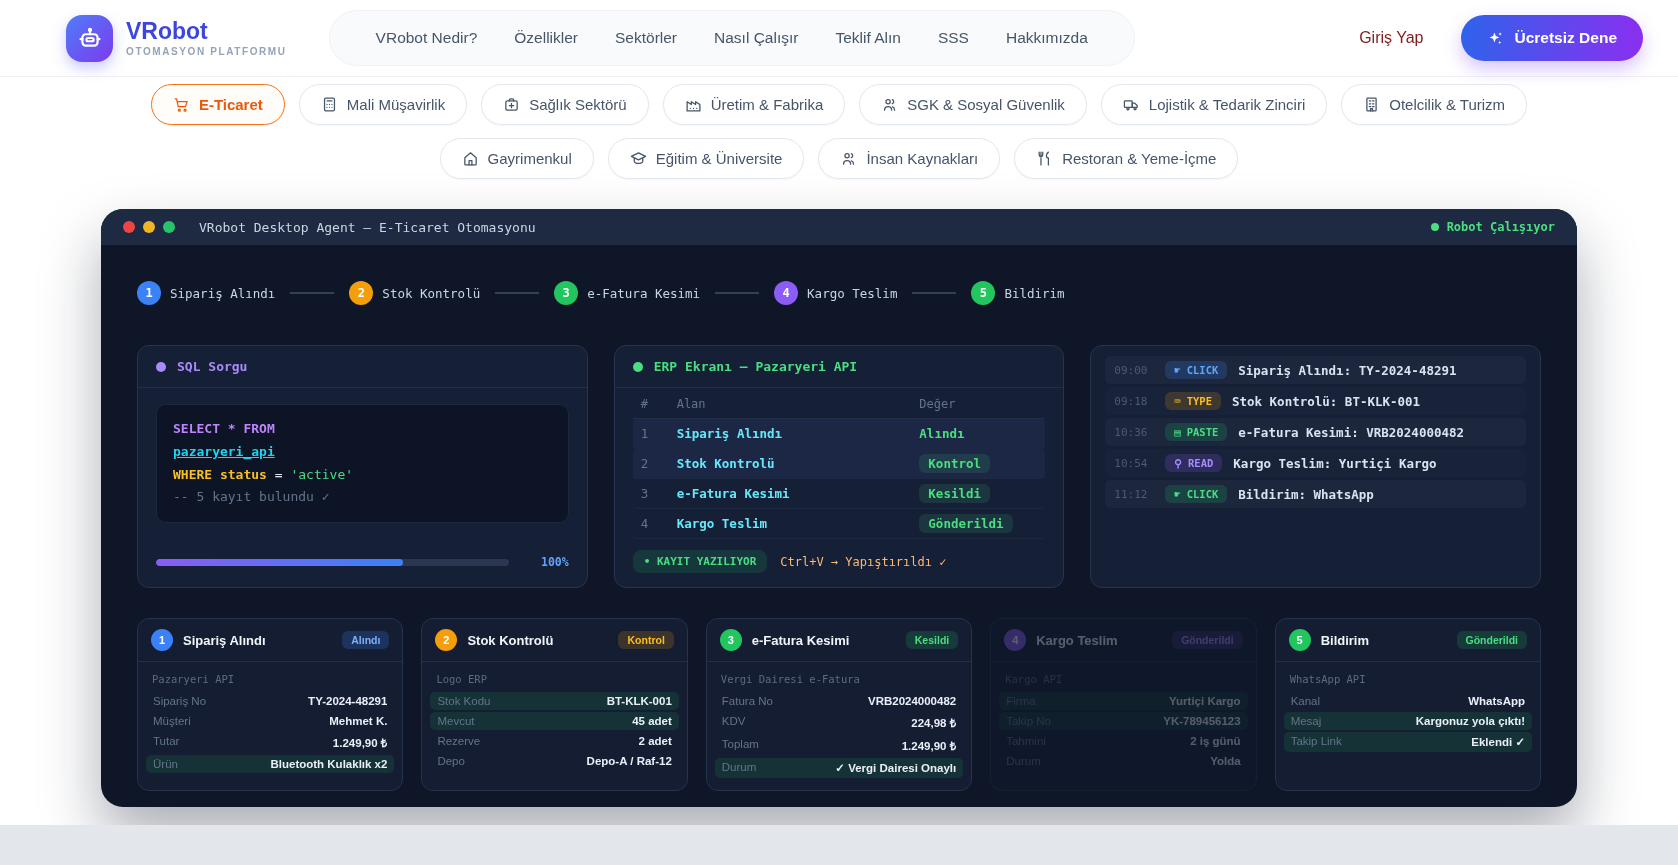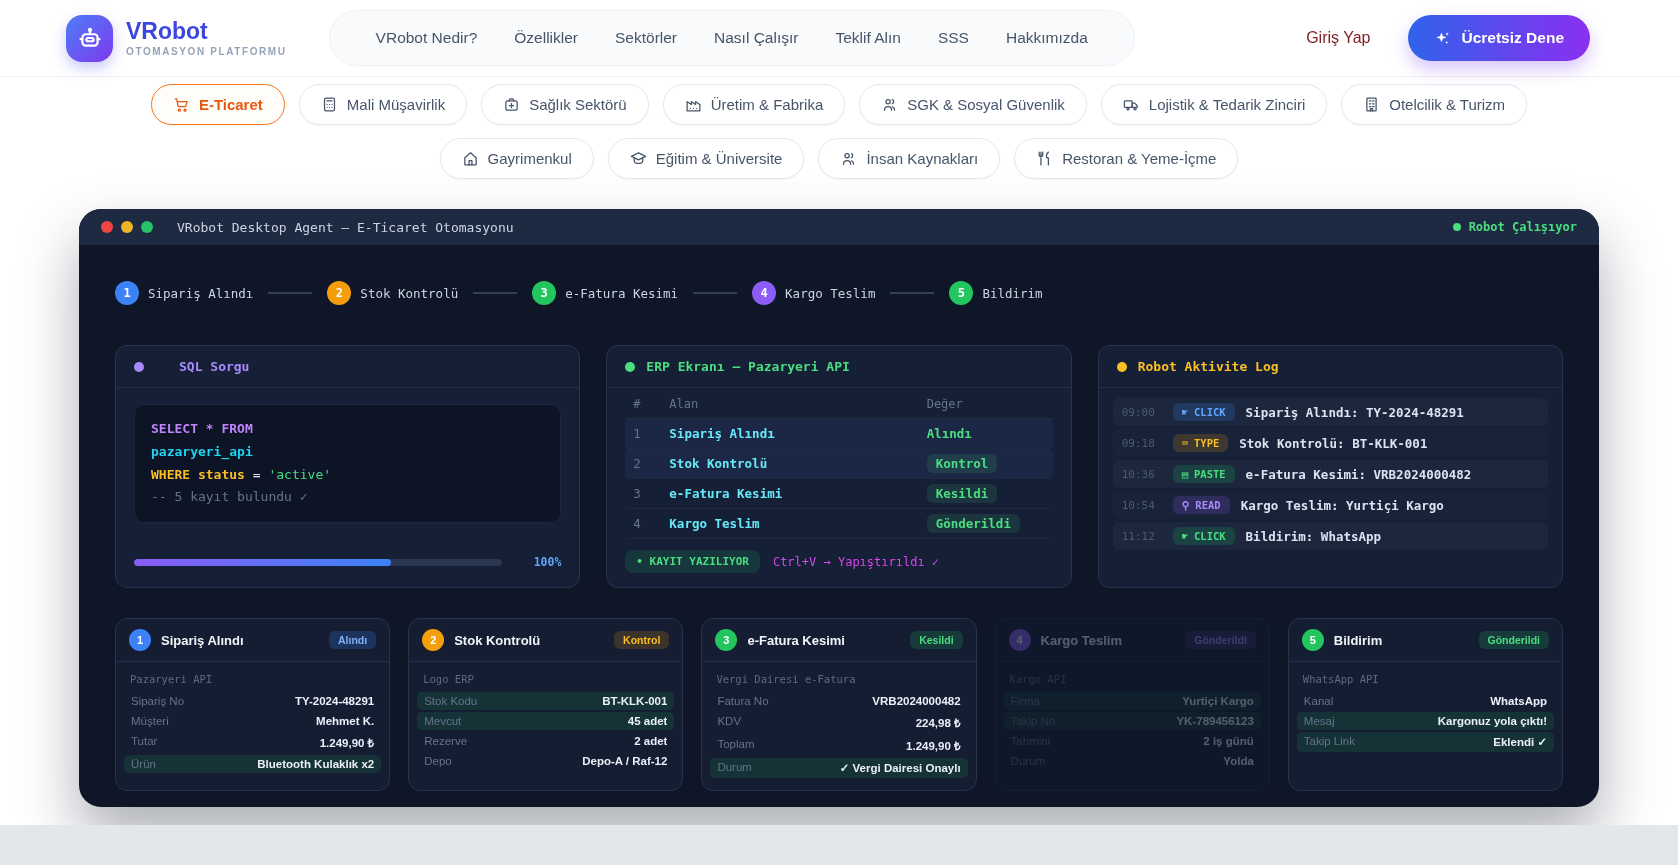--- a/index.html
+++ b/index.html
@@ -1,20 +1,20 @@
 <!DOCTYPE html>
 <html><head>
 <meta charset="utf-8">
 <style>
   * { box-sizing: border-box; margin: 0; padding: 0; }
   html, body { width: 1678px; height: 865px; overflow: hidden; }
   body { font-family: "Liberation Sans", sans-serif; background: #ffffff; }
 
   
-  .header { height: 76px; display: flex; align-items: center; padding: 0 88px 0 66px;
+  .header { height: 76px; display: flex; align-items: center; padding: 0 35px 0 66px;
             background: #fff; box-shadow: 0 1px 0 rgba(15,23,42,.06); position: relative; z-index: 3; }
   .logo-wrap { display: flex; align-items: center; gap: 13px; cursor: pointer; }
   .logo-badge { width: 47px; height: 47px; border-radius: 16px;
                 background: linear-gradient(135deg, #4f7df9, #7c3aed);
                 display: flex; align-items: center; justify-content: center;
                 box-shadow: 0 6px 14px rgba(99,102,241,.35); }
   .logo-badge svg { width: 26px; height: 26px; stroke: #fff; fill: none; stroke-width: 2; stroke-linecap: round; stroke-linejoin: round; }
   .logo-title { font-size: 23px; font-weight: bold; color: #3d45e0; line-height: 1.05; }
   .logo-sub { font-size: 10px; font-weight: bold; letter-spacing: 1.6px; color: #94a3b8; margin-top: 3px; }
 
@@ -34,21 +34,21 @@
   .chips { padding: 8px 0 12px; background: #fff; }
   .chip-row { display: flex; justify-content: center; gap: 14px; }
   .chip-row + .chip-row { margin-top: 13px; }
   .chip { display: flex; align-items: center; gap: 9px; height: 41px; padding: 0 21px;
           background: #fff; border: 1px solid #e2e8f0; border-radius: 999px;
           color: #475569; font-size: 15px; cursor: pointer; box-shadow: 0 1px 2px rgba(15,23,42,.04); white-space: nowrap; }
   .chip svg { width: 17px; height: 17px; stroke: currentColor; fill: none; stroke-width: 1.8; stroke-linecap: round; stroke-linejoin: round; flex: none; }
   .chip.active { color: #ea580c; border: 1.5px solid #f97316; background: #fffdfa; font-weight: bold; }
 
   
-  .window-wrap { padding: 18px 79px 0; }
+  .window-wrap { padding: 18px 101px 0; }
   .window { background: #0e1628; border-radius: 22px; overflow: hidden; height: 598px;
             box-shadow: 0 30px 60px rgba(15,23,42,.35); }
   .titlebar { height: 36px; background: #1d2a42; display: flex; align-items: center; gap: 8px; padding: 0 22px; }
   .tl { width: 12px; height: 12px; border-radius: 50%; cursor: pointer; flex: none; }
   .tl.red { background: #ef4444; } .tl.yellow { background: #f0b429; } .tl.green { background: #27c26b; }
   .win-title { margin-left: 16px; font-family: "DejaVu Sans Mono", monospace; font-size: 13px; color: #cbd5e1; }
   .win-status { margin-left: auto; display: flex; align-items: center; gap: 8px;
                 font-family: "DejaVu Sans Mono", monospace; font-size: 12px; color: #4ade80; font-weight: bold; }
   .status-dot { width: 8px; height: 8px; border-radius: 50%; background: #4ade80; }
 
@@ -63,29 +63,29 @@
   .step-label { font-family: "DejaVu Sans Mono", monospace; font-size: 12.5px; color: #cbd5e1; white-space: nowrap; }
   .connector { width: 44px; height: 2px; background: #334155; margin: 0 15px; flex: none; }
 
   
   .panels { display: flex; gap: 26px; margin-bottom: 30px; }
   .panel { flex: 1; background: #151f36; border: 1px solid #28344d; border-radius: 12px;
            display: flex; flex-direction: column; min-height: 222px; overflow: hidden; }
   .panel-head { display: flex; align-items: center; gap: 11px; padding: 13px 18px; border-bottom: 1px solid #232f48;
                 font-family: "DejaVu Sans Mono", monospace; font-size: 13px; font-weight: bold; }
   .pdot { width: 10px; height: 10px; border-radius: 50%; flex: none; }
-  .t-purple { color: #a78bfa; margin-left: 24px; } .d-purple { background: #a78bfa; }
+  .t-purple { color: #a78bfa; } .d-purple { background: #a78bfa; }
   .t-green  { color: #4ade80; } .d-green  { background: #4ade80; }
   .t-amber  { color: #fbbf24; } .d-amber  { background: #fbbf24; }
 
   .sql-body { padding: 16px 18px 18px; display: flex; flex-direction: column; flex: 1; }
   .code { background: #0c1426; border: 1px solid #1d283f; border-radius: 10px; padding: 13px 16px;
           font-family: "DejaVu Sans Mono", monospace; font-size: 13px; line-height: 1.75; }
   .kw  { color: #c084fc; font-weight: bold; }
-  .idf { color: #22d3ee; font-weight: bold; }
+  .idf { color: #22d3ee; font-weight: bold; text-decoration: underline; }
   .kw2 { color: #fbbf24; font-weight: bold; }
   .fld { color: #fbbf24; font-weight: bold; }
   .op  { color: #e2e8f0; }
   .str { color: #4ade80; }
   .cmt { color: #64748b; }
   .progress-row { display: flex; align-items: center; gap: 32px; margin-top: auto; padding-top: 16px; }
   .track { flex: 1; height: 7px; background: #2b3750; border-radius: 99px; overflow: hidden; }
   .fill { height: 100%; background: linear-gradient(90deg, #8b5cf6, #3b82f6); border-radius: 99px; }
   .progress-label { font-family: "DejaVu Sans Mono", monospace; font-size: 11.5px; font-weight: bold; color: #60a5fa; }
 
@@ -94,21 +94,21 @@
   .erp-hrow { color: #64748b; border-bottom: 1px solid #232f48; font-size: 12px; }
   .erp-row { border-bottom: 1px solid #1d2940; border-radius: 4px; }
   .erp-row.hl { background: #1b2745; }
   .erp-num { color: #64748b; }
   .erp-alan { color: #67e8f9; font-weight: bold; }
   .erp-deger { color: #4ade80; font-weight: bold; }
   .pill { background: rgba(74,222,128,.12); padding: 2px 9px; border-radius: 6px; }
   .erp-footer { display: flex; align-items: center; gap: 13px; padding: 11px 18px 14px; }
   .kayit-badge { background: rgba(34,197,94,.15); color: #4ade80; font-weight: bold; font-size: 11px;
                  padding: 5px 11px; border-radius: 8px; font-family: "DejaVu Sans Mono", monospace; }
-  .erp-ftext { color: #d946ef; font-family: "DejaVu Sans Mono", monospace; font-size: 12px; }
+  .erp-ftext { color: #fdba74; font-family: "DejaVu Sans Mono", monospace; font-size: 12px; }
 
   .log-body { padding: 10px 14px 6px; flex: 1; }
   .log-entry { display: flex; align-items: center; gap: 11px; padding: 5px 9px; border-radius: 6px; margin-bottom: 3px;
                background: rgba(255,255,255,.015); }
   .log-entry:nth-child(odd) { background: rgba(148,163,184,.06); }
   .log-time { font-family: "DejaVu Sans Mono", monospace; font-size: 11px; color: #4b5a74; width: 40px; flex: none; }
   .log-badge { font-family: "DejaVu Sans Mono", monospace; font-size: 10.5px; font-weight: bold;
                padding: 3px 9px; border-radius: 6px; display: flex; align-items: center; gap: 6px; flex: none; }
   .b-blue   { background: rgba(59,130,246,.20); color: #60a5fa; }
   .b-amber  { background: rgba(245,158,11,.18); color: #fbbf24; }
@@ -375,24 +375,20 @@
               <span class="erp-deger"><span class="pill">Gönderildi</span></span>
             </div>
           </div>
           <div class="erp-footer">
             <span class="kayit-badge">• KAYIT YAZILIYOR</span>
             <span class="erp-ftext">Ctrl+V → Yapıştırıldı ✓</span>
           </div>
         </div>
 
         <div class="panel">
-          <div class="panel-head">
-            <span class="pdot d-amber"></span>
-            <span class="t-amber">Robot Aktivite Log</span>
-          </div>
           <div class="log-body">
             <div class="log-entry">
               <span class="log-time">09:00</span>
               <span class="log-badge b-blue">
                 <span>☛</span>
                 <span>CLICK</span>
               </span>
               <span class="log-text">Sipariş Alındı: TY-2024-48291</span>
             </div>
             <div class="log-entry">

